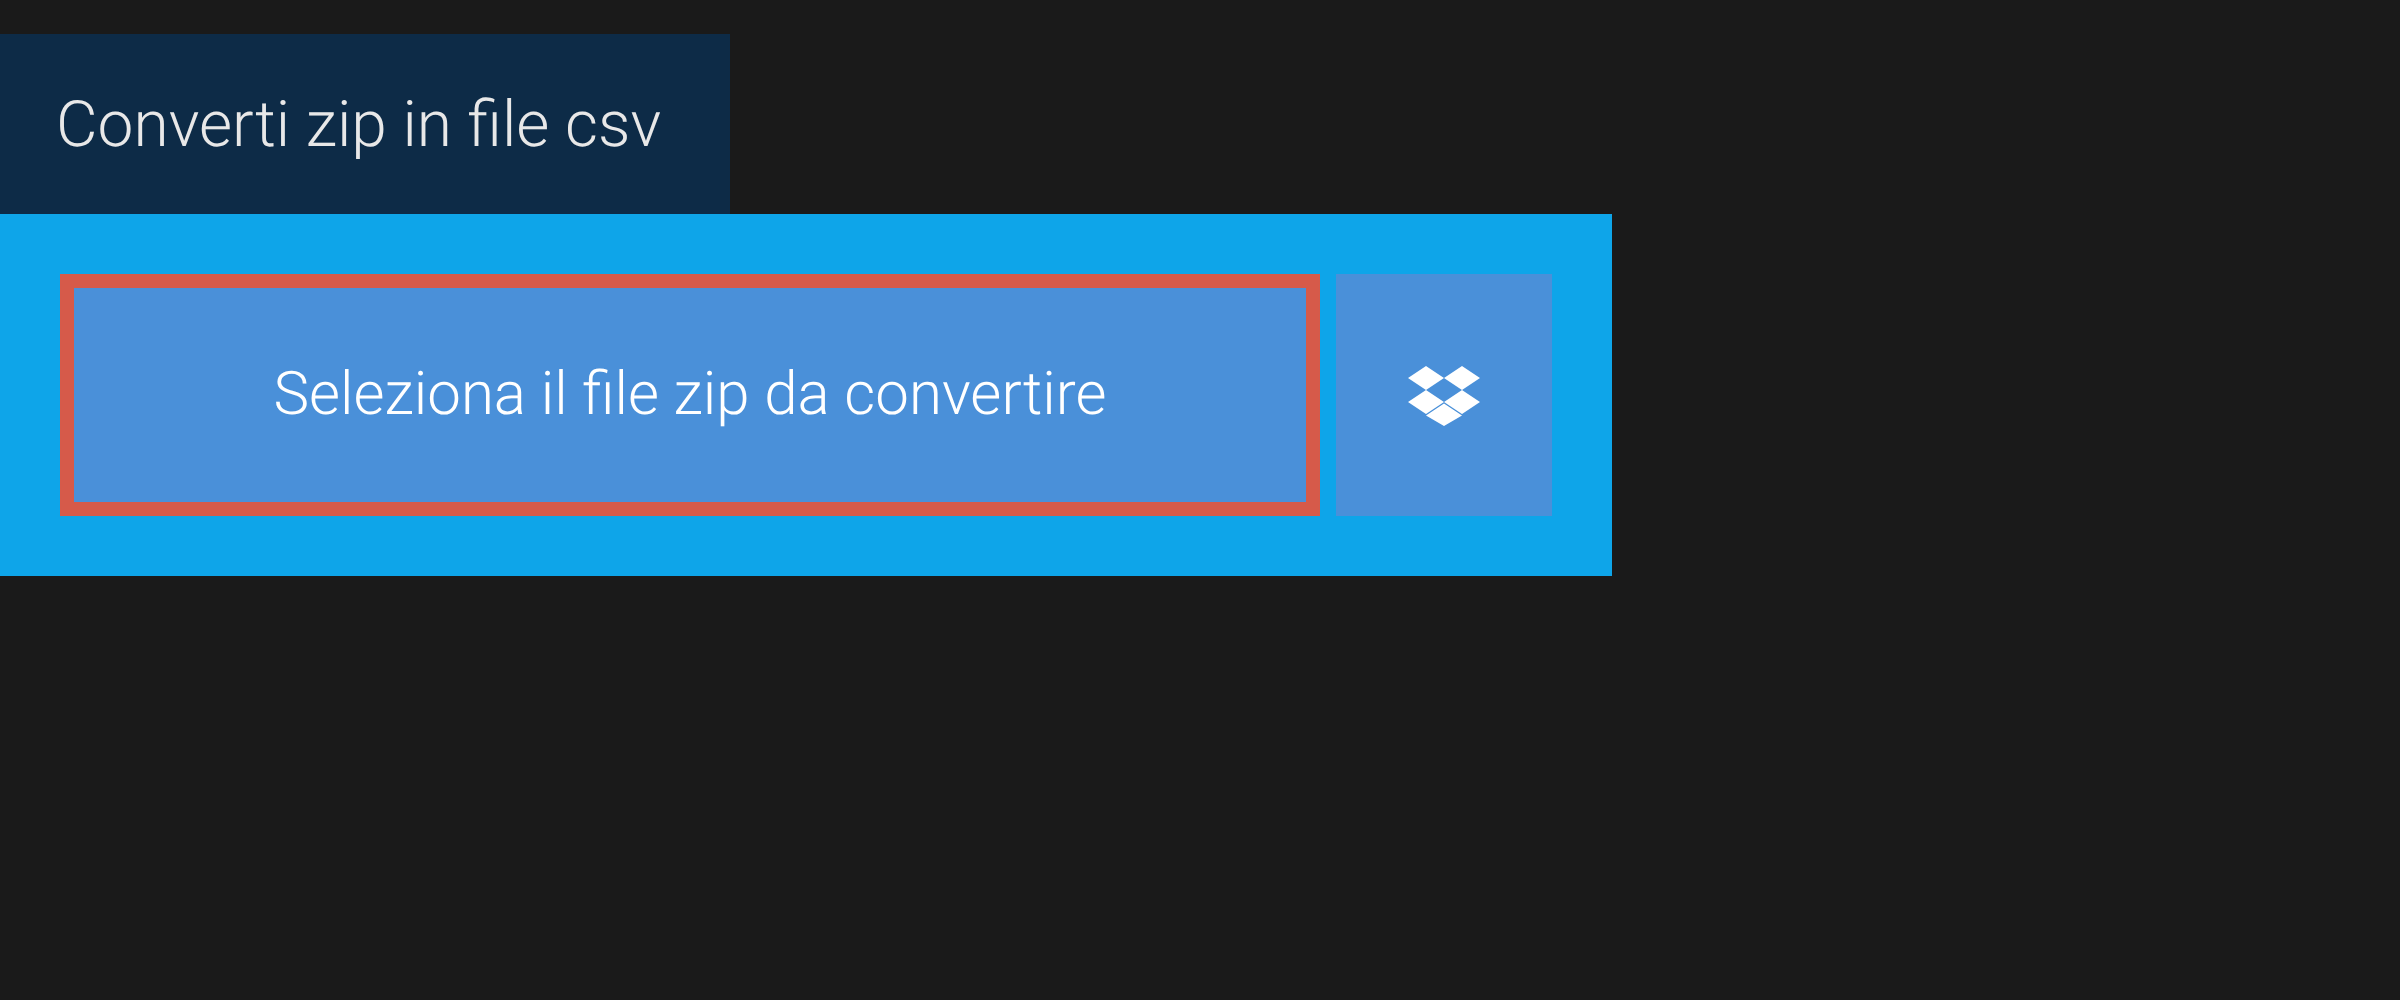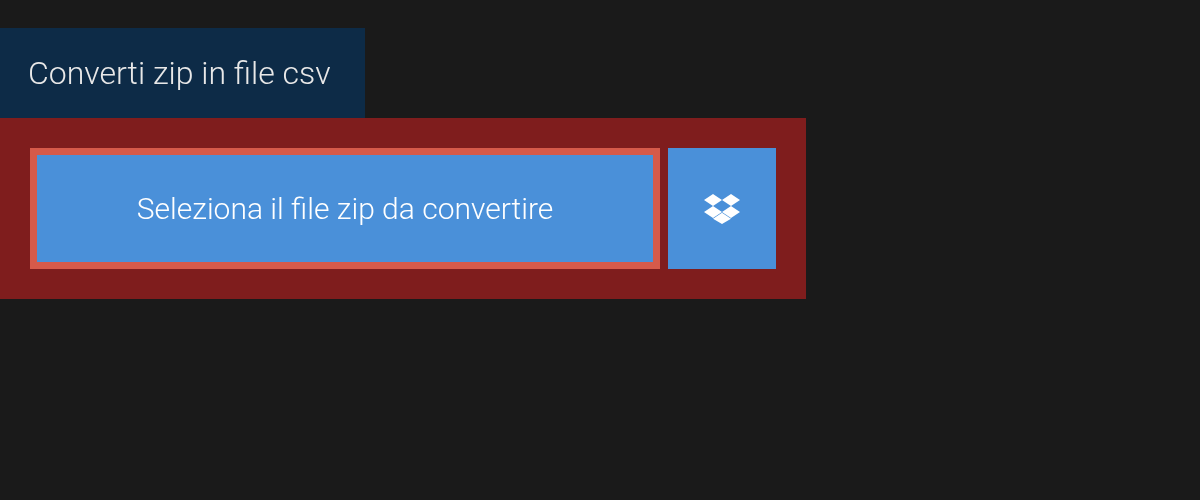--- a/index.html
+++ b/index.html
@@ -14,24 +14,24 @@
       font-family: -apple-system, BlinkMacSystemFont, "Segoe UI", Roboto, Helvetica, Arial, sans-serif;
       overflow: hidden;
     }
     .header-tab {
       background: #0d2b47;
       display: inline-block;
       padding: 26px 34px 26px 28px;
       color: #e8e8e8;
       font-size: 32px;
       font-weight: 300;
-      margin-top: 28px;
+      margin-top: 17px;
     }
     .panel {
-      background: #7f1d1d;
+      background: #0ea5e9;
       padding: 30px;
       width: 806px;
       margin-top: 0;
     }
     .button-row {
       display: flex;
       gap: 8px;
     }
     .select-file-button {
       background: #4a90d9;

